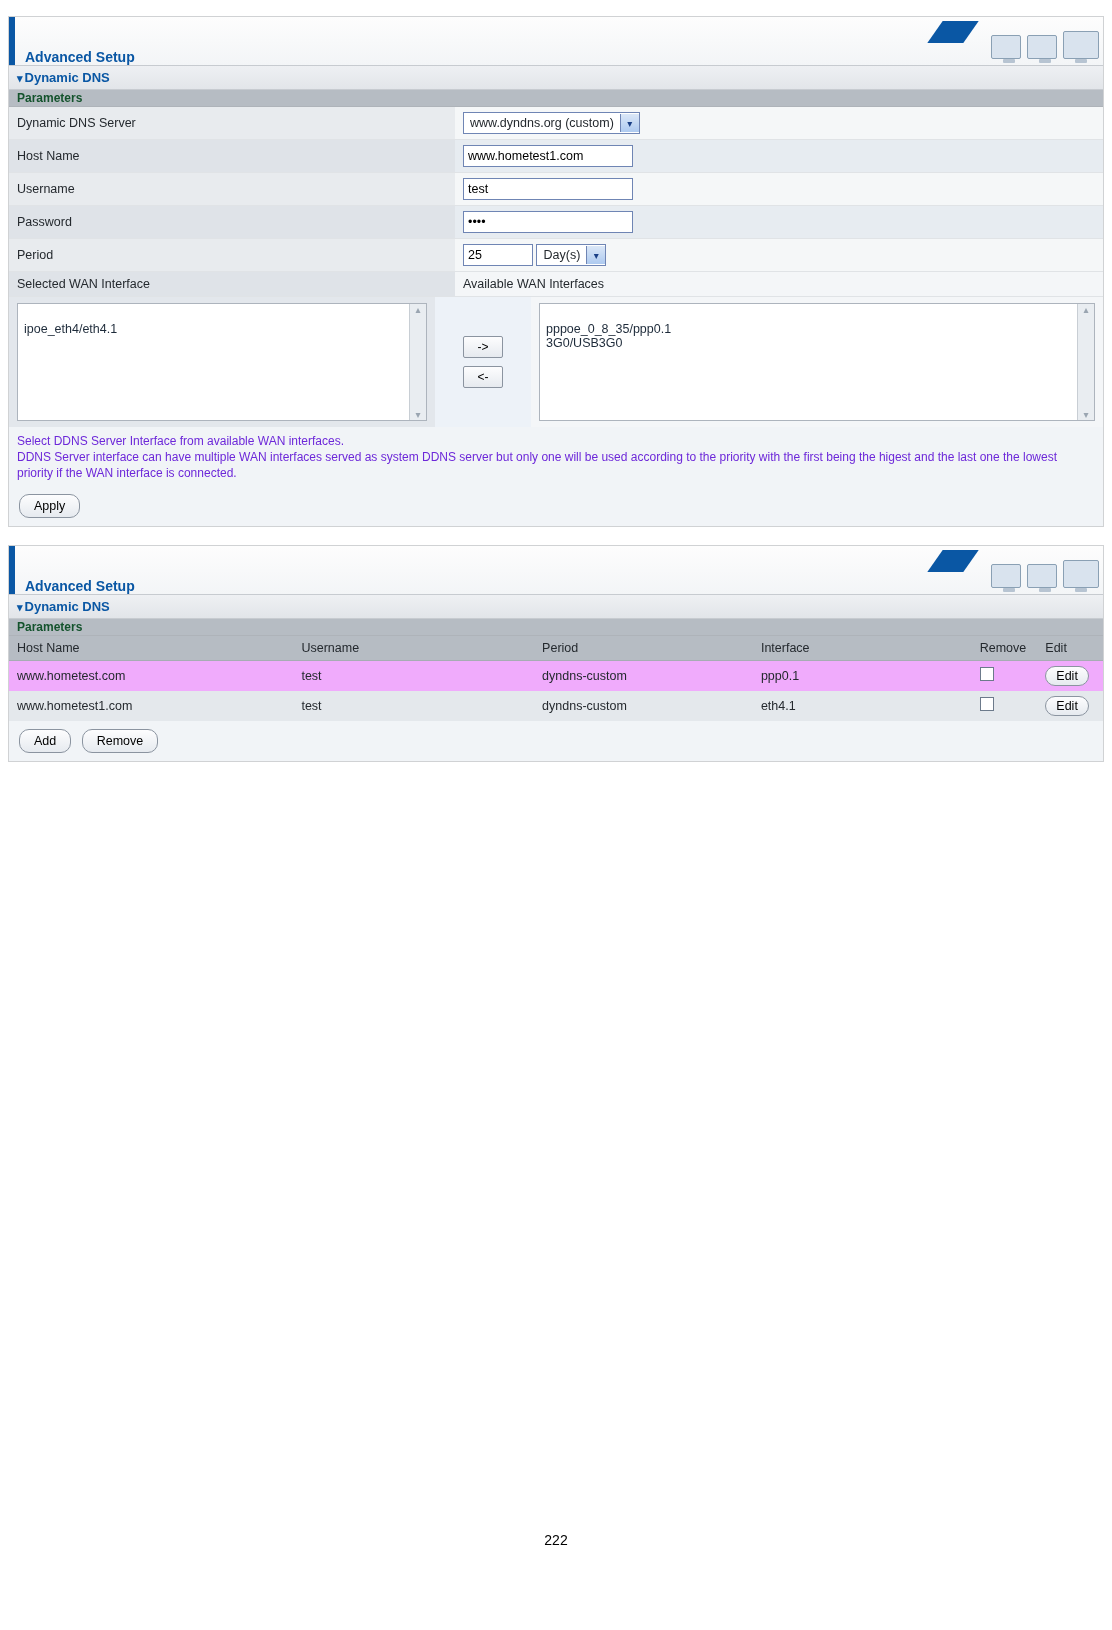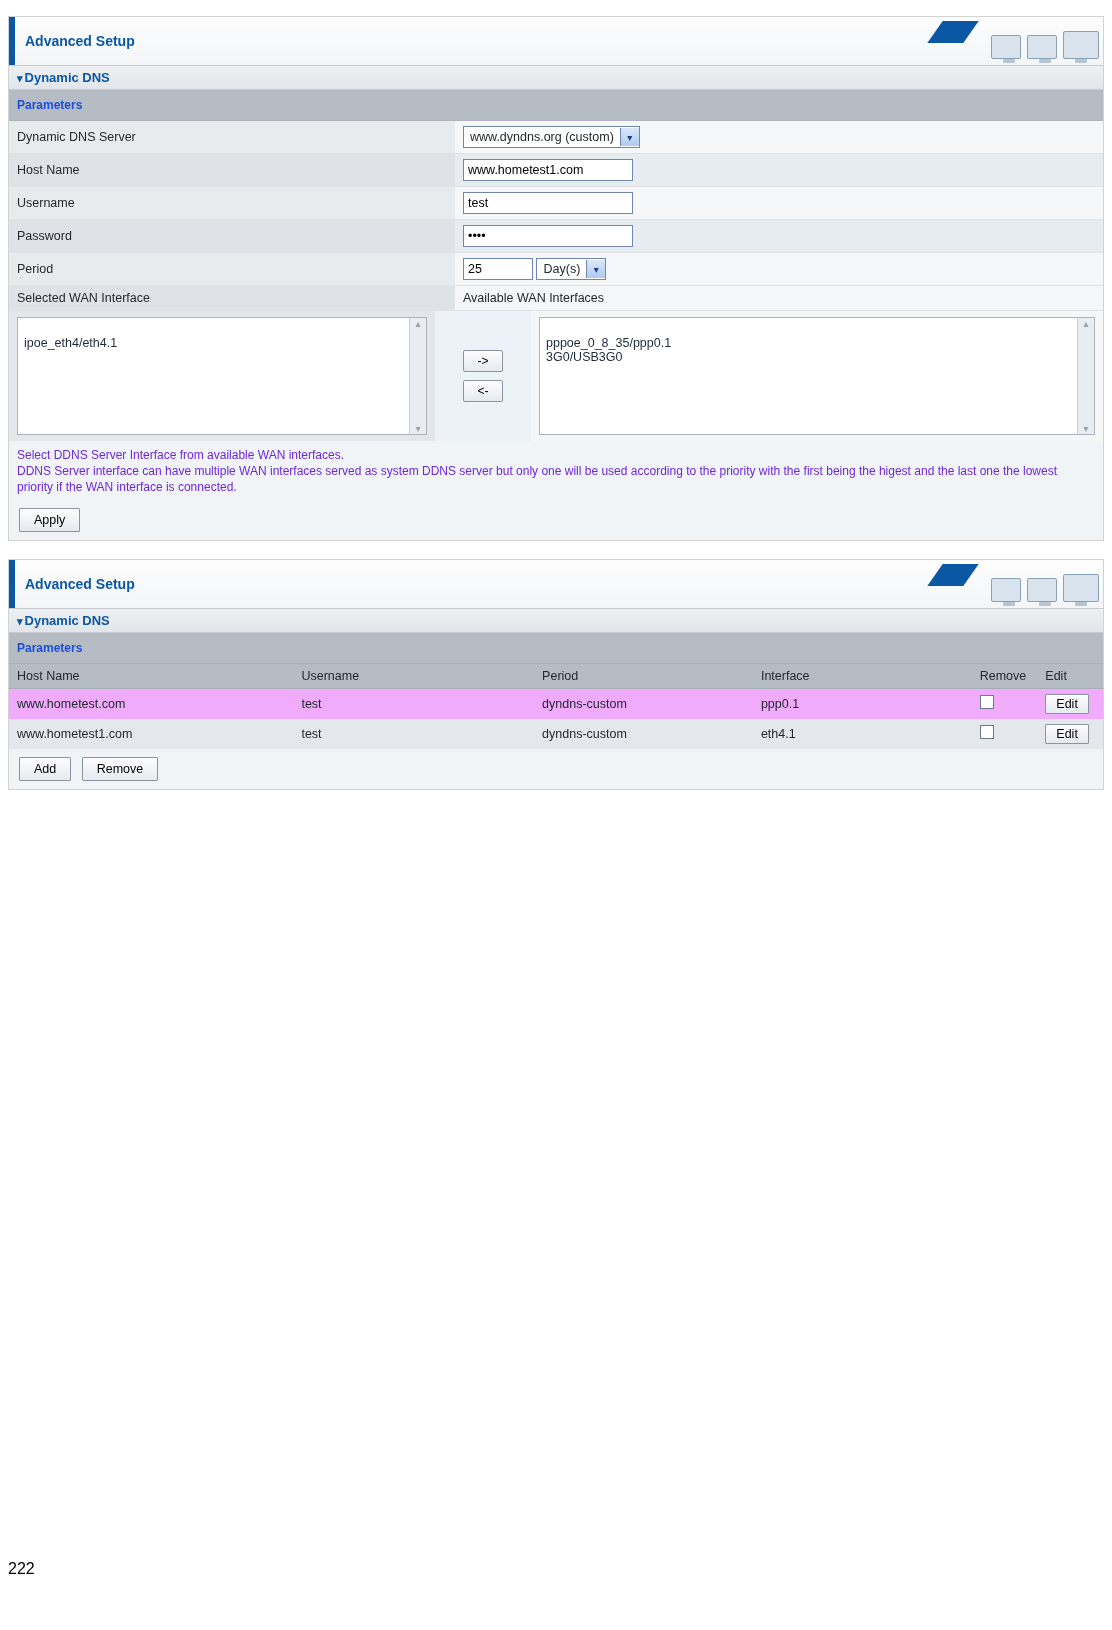--- a/index.html
+++ b/index.html
@@ -3,32 +3,32 @@
 <meta charset="utf-8">
 <style>
   html,body{margin:0;padding:0;background:#fff;font-family:Arial,Helvetica,sans-serif;color:#000}
   body{width:1112px}
   .page{padding:6px 8px 0 8px}
   .topline{font-size:20px;line-height:26px}
   .topline a{color:#0000EE;text-decoration:underline}
   .panel{border:1px solid #d0d2d4;margin-top:10px;background:#fbfbfb}
   .panel-head{display:flex;align-items:center;justify-content:space-between;
     background:linear-gradient(#fdfdfd,#f3f5f7);height:48px}
-  .panel-head .title-box{display:flex;align-items:center;height:100%}
+  .panel-head .title-box{display:flex;align-items:flex-end;height:100%}
   .blue-bar{width:6px;height:100%;background:#0a57a4;margin-right:10px}
   .panel-head .title{font-weight:bold;color:#0a57a4;font-size:14px}
   .banner{width:140px;height:40px;margin-right:4px;display:flex;align-items:flex-end;justify-content:flex-end;position:relative}
   .banner::before{content:"";position:absolute;left:-24px;top:0;width:36px;height:22px;background:#0a57a4;transform:skewX(-35deg)}
   .monitor{width:34px;height:26px;background:#d9e3ee;border:1px solid #8aa0b4;margin-left:6px;margin-bottom:2px;border-radius:2px;position:relative}
   .monitor::after{content:"";position:absolute;bottom:-5px;left:11px;width:12px;height:4px;background:#b7c4d2;border-radius:1px}
   .monitor.small{width:28px;height:22px}
   .section-bar{background:linear-gradient(#eef0f3,#e2e5e9);border-top:1px solid #c7cbd0;border-bottom:1px solid #c7cbd0;
     padding:4px 8px;color:#0a57a4;font-weight:bold;font-size:13px}
   .section-bar .arrow{font-size:11px;margin-right:2px}
-  .sub-bar{background:#b6bcc3;color:#1d4ed8;font-weight:bold;font-size:12px;padding:8px 8px;border-bottom:1px solid #aeb3b9}
+  .sub-bar{background:#b6bcc3;color:#14532d;font-weight:bold;font-size:12px;padding:1px 8px;border-bottom:1px solid #aeb3b9}
   table.form{width:100%;border-collapse:collapse;font-size:12.5px;color:#24292e}
   table.form td{padding:5px 8px;border-bottom:1px solid #e0e3e6}
   table.form tr.odd{background:#e7ecf1}
   table.form tr.even{background:#f5f7f8}
   td.label{width:430px;background:#dfe3e8}
   tr.even td.label{background:#e8ebee}
   input[type=text],input[type=password]{border:1px solid #6f85b4;height:18px;font-size:12.5px;padding:1px 4px;background:#fff}
   .sel-wrap{display:inline-flex;align-items:center;border:1px solid #6f85b4;background:#fff;height:20px}
   .sel-wrap span{padding:0 6px;font-size:12.5px}
   .sel-wrap .dd{width:18px;height:18px;display:flex;align-items:center;justify-content:center;
@@ -40,28 +40,28 @@
   .wan-row .col.right{flex:1;background:#f4f6f8}
   .listbox{width:100%;height:118px;border:1px solid #adb4bd;background:#fff;position:relative;font-size:12.5px;color:#1e2b3a;box-sizing:border-box}
   .listbox .items{padding:18px 6px;white-space:pre-line}
   .listbox .sc{position:absolute;right:0;top:0;bottom:0;width:16px;background:#e9edf1;border-left:1px solid #c8ced4;
     display:flex;flex-direction:column;justify-content:space-between;align-items:center;color:#9aa5b1;font-size:10px}
   .movebtn{border:1px solid #8b94a0;background:linear-gradient(#fdfdfe,#e6eaef);width:40px;height:22px;margin:4px 0;
     font-size:12px;cursor:pointer;border-radius:2px}
   .help{font-size:12px;color:#6d28d9;padding:6px 8px 4px 8px;line-height:1.35;background:#f1f4f7}
   .btnrow{padding:8px 10px;background:#f1f4f7}
   .btn{border:1px solid #8b94a0;background:linear-gradient(#fdfdfe,#e6eaef);height:24px;padding:0 14px;font-size:12.5px;
-    cursor:pointer;border-radius:1px;margin-right:6px}
+    cursor:pointer;border-radius:10px;margin-right:6px}
   table.data{width:100%;border-collapse:collapse;font-size:12.5px;color:#24292e}
   table.data th{background:#b6bcc3;text-align:left;font-weight:normal;padding:5px 8px;border-bottom:1px solid #a6acb3}
   table.data td{padding:5px 8px}
   table.data tr.r0{background:#f0abfc}
   table.data tr.r1{background:#e4e8ec}
   .chk{width:12px;height:12px;border:1px solid #6c7a8b;display:inline-block;background:#fff}
-  .pagenum{text-align:left;font-size:16px;margin-top:770px;padding-bottom:20px}
+  .pagenum{text-align:center;font-size:14px;margin-top:770px;padding-bottom:20px}
 </style>
 </head>
 <body>
 
 <div class="page">
 
 
   <div class="panel">
     <div class="panel-head">
       <div class="title-box">

